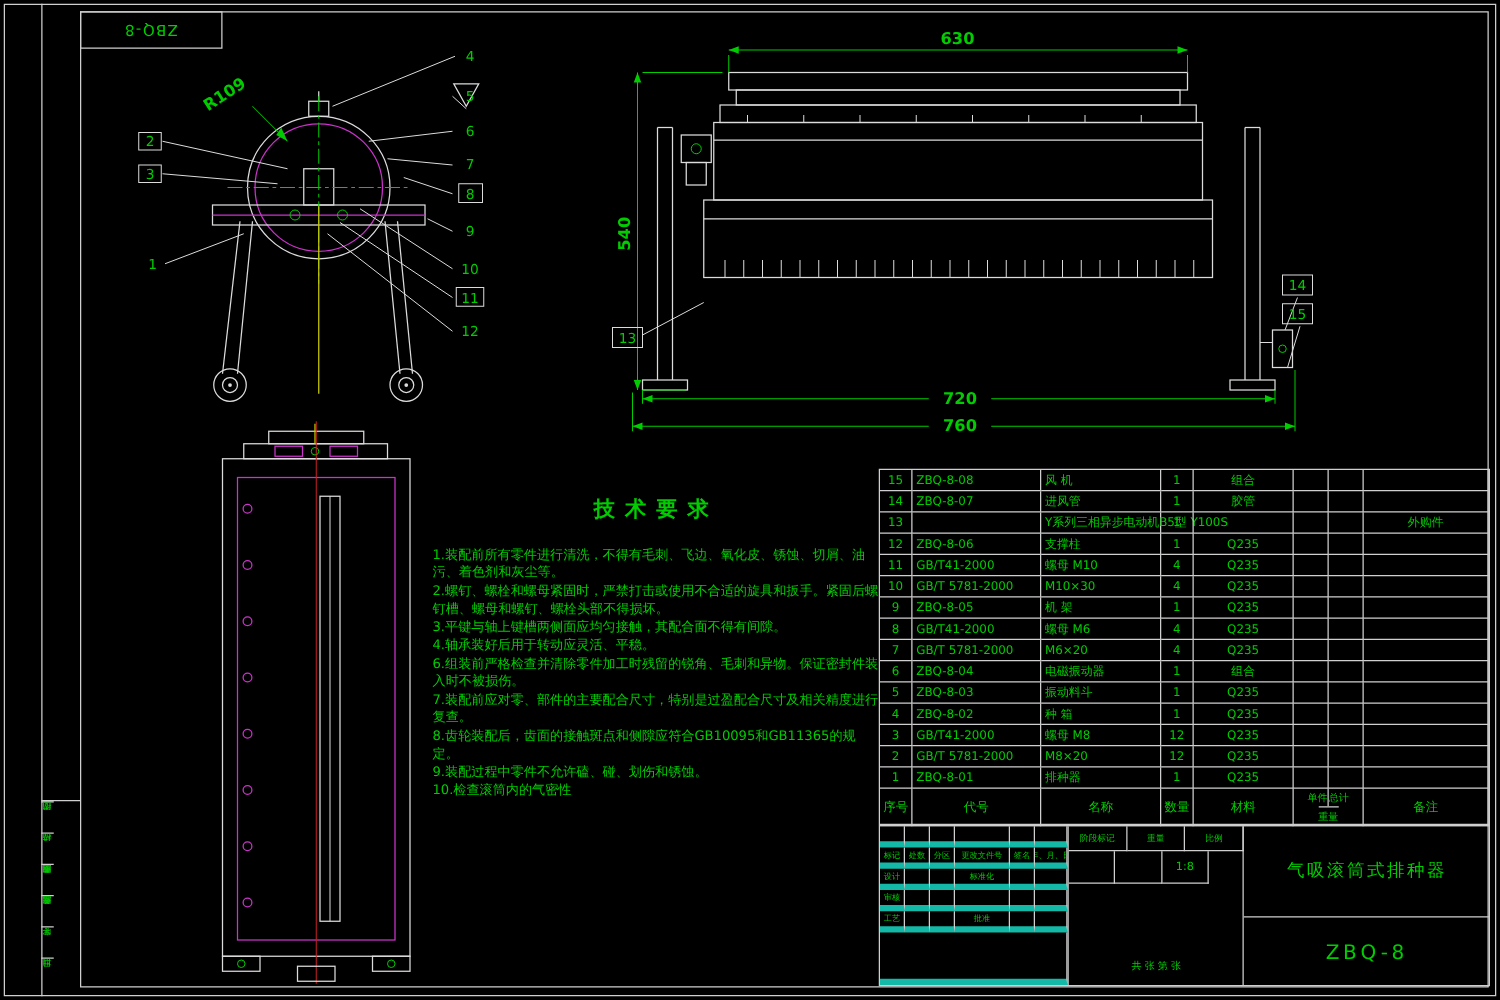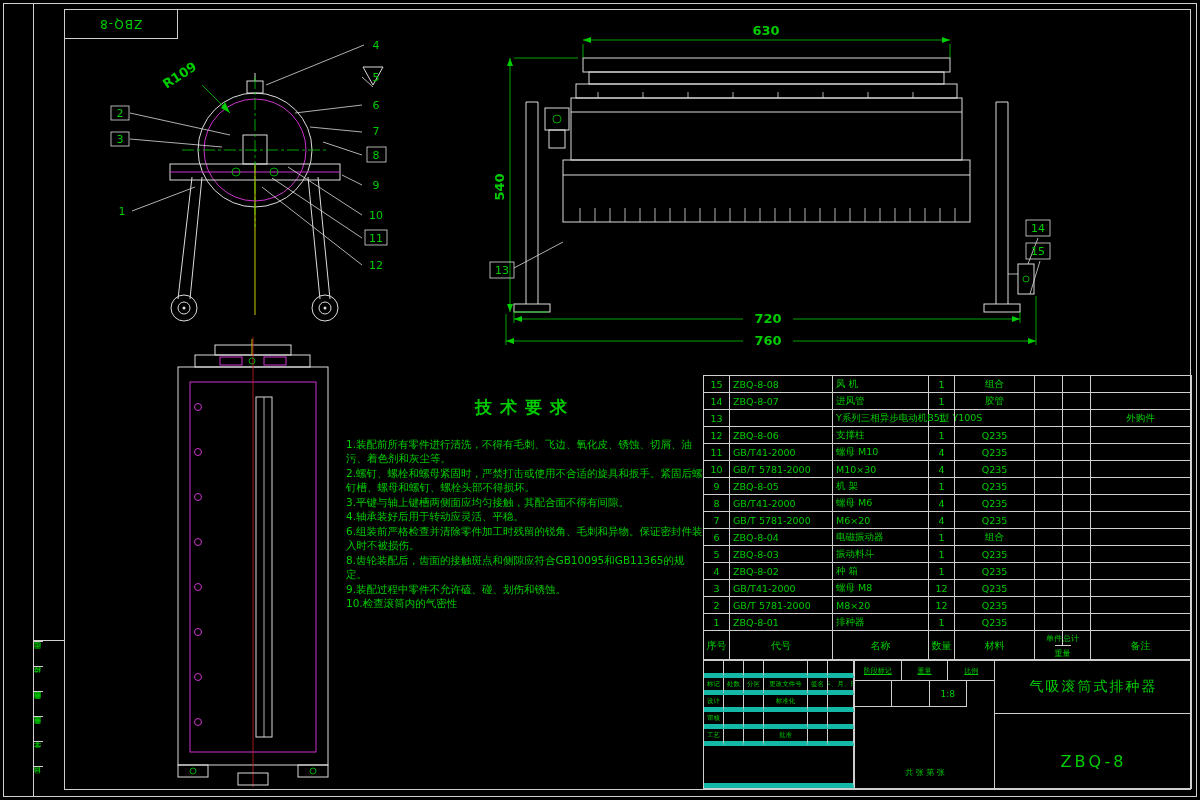--- a/index.html
+++ b/index.html
@@ -44,29 +44,29 @@
   .rev-grid{position:absolute;left:0;top:0;width:150px;height:127px;
     display:grid;grid-template-columns:20px 20px 20px 44px 20px 1fr;
     grid-template-rows:repeat(5,17px) 1fr;}
   .rc{border-right:1px solid #cfcfcf;border-bottom:5px solid #14b8a6;font-size:6.5px;color:#0c0;
     display:flex;align-items:center;justify-content:center;overflow:hidden;white-space:nowrap;}
   .rc-wide{grid-column:span 6;}
   .tb-mid{position:absolute;left:150px;top:0;width:140px;height:127px;border-left:1px solid #cfcfcf;}
   .tb-cell{position:absolute;border-bottom:1px solid #cfcfcf;box-sizing:border-box;
     display:flex;align-items:center;justify-content:center;color:#0c0;}
   .tb-type{left:0;top:0;width:140px;height:50px;font-size:15px;letter-spacing:5px;}
-  .tb-lblrow{left:0;top:50px;width:140px;height:20px;display:flex;text-decoration:underline;}
+  .tb-lblrow{left:0;top:50px;width:140px;height:20px;display:flex;}
   .tb-lblrow>div{flex:1;border-right:1px solid #cfcfcf;border-bottom:1px solid #cfcfcf;
     display:flex;align-items:center;justify-content:center;font-size:7px;color:#0c0;box-sizing:border-box;}
   .tb-valrow{left:0;top:70px;width:112px;height:26px;display:flex;}
   .tb-valrow>div{flex:1;border-right:1px solid #cfcfcf;border-bottom:1px solid #cfcfcf;
     display:flex;align-items:center;justify-content:center;font-size:9px;color:#0c0;box-sizing:border-box;}
   .tb-sheets{left:0;top:96px;width:140px;height:31px;font-size:8px;border-bottom:none;}
   .tb-right{position:absolute;left:290px;top:0;width:197px;height:127px;border-left:1px solid #cfcfcf;}
-  .tb-product{left:0;top:0;width:197px;height:53px;font-size:14px;letter-spacing:2px;}
+  .tb-product{left:0;top:0;width:197px;height:73px;font-size:14px;letter-spacing:2px;}
   .tb-number{left:0;top:73px;width:197px;height:54px;font-size:16px;letter-spacing:3px;border-bottom:none;}
   
   svg{position:absolute;overflow:visible;}
   .w{stroke:#dcdcdc;fill:none;stroke-width:1;}
   .w-thin{stroke:#dcdcdc;fill:none;stroke-width:0.8;}
   .mgt{stroke:#cc33cc;fill:none;stroke-width:1;}
   .grn{stroke:#00cc00;fill:none;stroke-width:0.8;}
   .cl{stroke:#00cc00;fill:none;stroke-width:0.8;stroke-dasharray:12 3 3 3;}
   .red{stroke:#cc2222;fill:none;stroke-width:0.8;}
   .yel{stroke:#cccc00;fill:none;stroke-width:1;}
@@ -262,20 +262,21 @@
 </svg>
 
 <div class="abs techreq">
   <div class="techreq-title">技术要求</div>
   <div id="tech-items">
       <div class="tech-item">1.装配前所有零件进行清洗，不得有毛刺、飞边、氧化皮、锈蚀、切屑、油污、着色剂和灰尘等。</div>
       <div class="tech-item">2.螺钉、螺栓和螺母紧固时，严禁打击或使用不合适的旋具和扳手。紧固后螺钉槽、螺母和螺钉、螺栓头部不得损坏。</div>
       <div class="tech-item">3.平键与轴上键槽两侧面应均匀接触，其配合面不得有间隙。</div>
       <div class="tech-item">4.轴承装好后用于转动应灵活、平稳。</div>
       <div class="tech-item">6.组装前严格检查并清除零件加工时残留的锐角、毛刺和异物。保证密封件装入时不被损伤。</div>
+      <div class="tech-item">7.装配前应对零、部件的主要配合尺寸，特别是过盈配合尺寸及相关精度进行复查。</div>
       <div class="tech-item">8.齿轮装配后，齿面的接触斑点和侧隙应符合GB10095和GB11365的规定。</div>
       <div class="tech-item">9.装配过程中零件不允许磕、碰、划伤和锈蚀。</div>
       <div class="tech-item">10.检查滚筒内的气密性</div>
     </div>
 </div>
 
 <div class="abs bom" id="bom-table">
     <div class="bc bc-seq">15</div>
     <div class="bc bc-code">ZBQ-8-08</div>
     <div class="bc bc-name">风 机</div>

